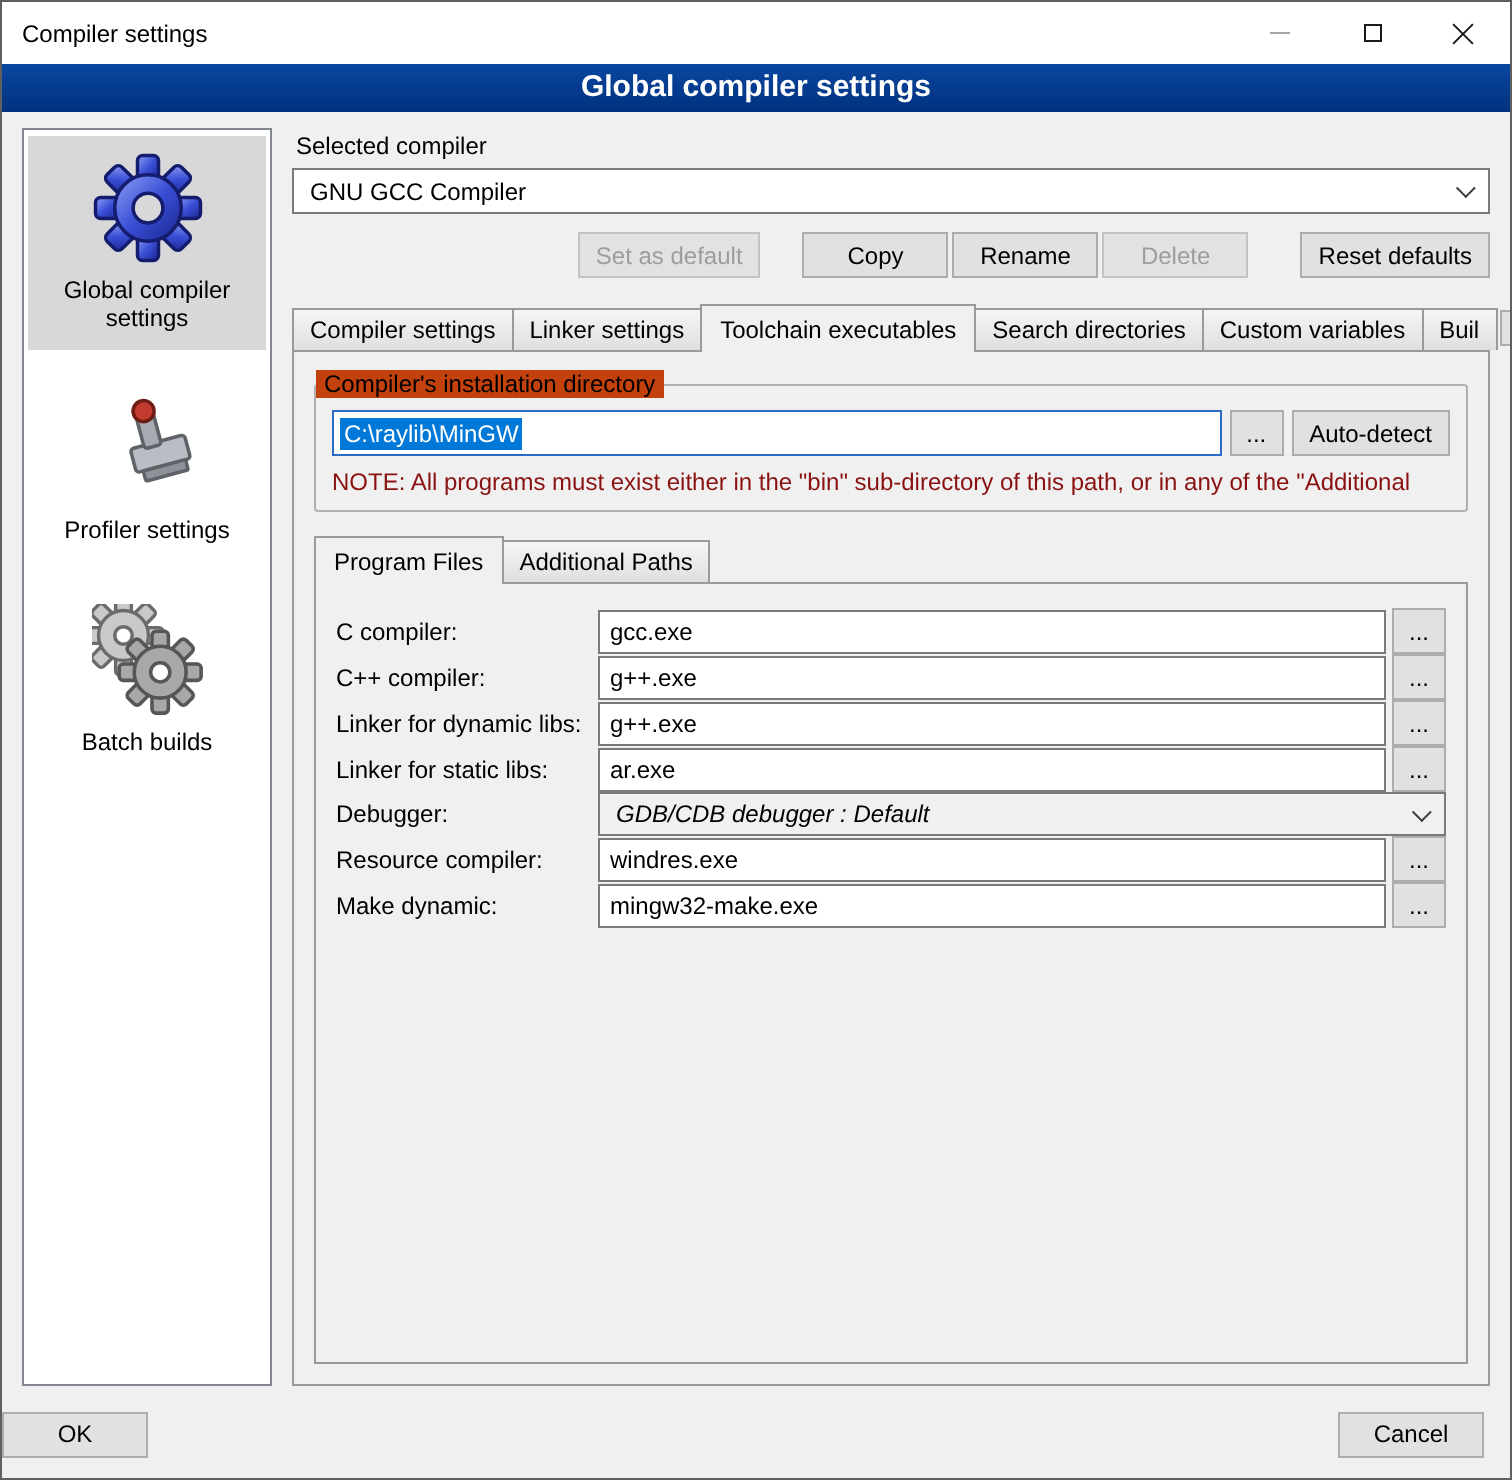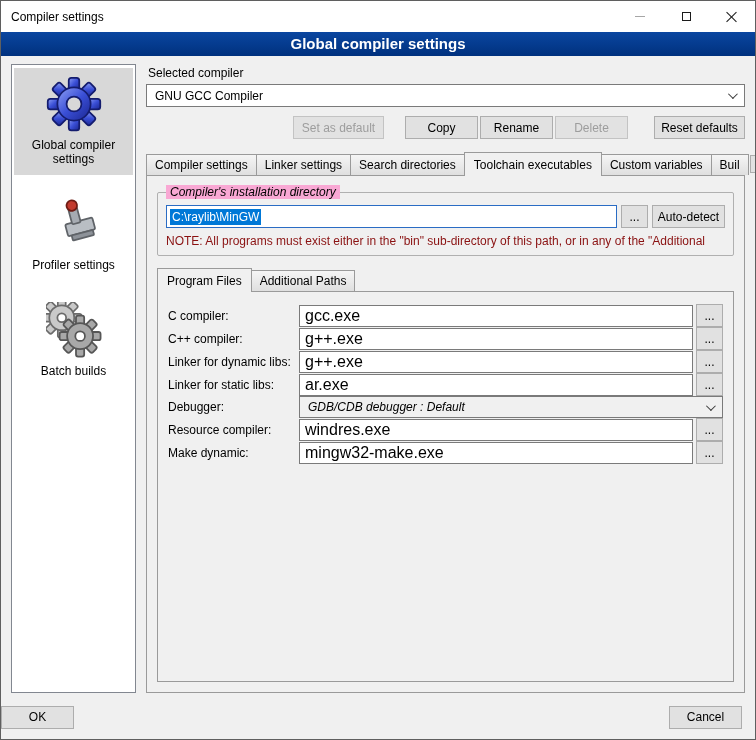--- a/index.html
+++ b/index.html
@@ -42,55 +42,55 @@
   
   .combo { height:23px; border:1px solid #7a7a7a; background:#fff; display:flex; align-items:center;
            padding:0 9px 0 8px; cursor:default; min-width:0; }
   .combo.gray { background:#f0f0f0;font-style:italic; }
   .combo .ctext { flex:1; white-space:nowrap; overflow:hidden; }
   .chev { width:7px; height:7px; border-right:1px solid #3b3b3b; border-bottom:1px solid #3b3b3b;
           transform:rotate(45deg) translateY(-2px); flex:0 0 auto; }
 
   
   .btn { height:23px; background:#e1e1e1; border:1px solid #adadad; font-family:inherit; font-size:12px;
-         padding:0 2px; min-width:73px; cursor:default; color:#000; }
+         padding:0 8px; min-width:73px; cursor:default; color:#000; }
   .btn.dis { color:#9d9d9d; background:#e2e2e2; border-color:#c3c3c3; }
   .btn.wide { min-width:91px; }
   .btn.browse { min-width:27px; width:27px; flex:0 0 27px; padding:0; }
   .btn-row { display:flex; justify-content:flex-end; margin-top:9px; }
   .ml2 { margin-left:2px; } .ml21 { margin-left:21px; } .ml26 { margin-left:26px; }
 
   
   .tabstrip { display:flex; align-items:flex-end; margin-top:13px; position:relative; z-index:2; }
   .tab { border:1px solid #9a9a9a; border-bottom:0; background:linear-gradient(180deg,#f5f5f5,#dfdfdf);
          padding:3px 8px; margin-right:-1px; white-space:nowrap; cursor:default; }
   .tab.active { background:#f0f0f0; padding:5px 9px 4px; margin-bottom:-1px; z-index:3; }
   .tab-arrows { margin-left:auto; display:flex; padding-bottom:2px; }
   .tsbtn { width:18px; height:18px; border:1px solid #adadad; background:#e1e1e1; display:flex;
            align-items:center; justify-content:center; margin-left:2px; cursor:default; }
 
   .tabpanel { flex:1 1 auto; border:1px solid #9a9a9a; background:#f0f0f0; padding:10px; display:flex; flex-direction:column; min-height:0; }
 
   
   .groupbox { border:1px solid #b0b0b0; border-radius:2px; position:relative; margin-top:6px; padding:12px 8px 7px; }
-  .groupbox-label { position:absolute; top:-8px; left:8px; background:#f9a8d4; padding:0 4px;font-style:italic; }
+  .groupbox-label { position:absolute; top:-8px; left:0; background:#c2410c; padding:0 4px; }
   .dir-row { display:flex; align-items:center; gap:4px; }
   .dirbox { flex:1; height:23px; border:1px solid #2a6cc4; background:#fff; display:flex; align-items:center;
             padding:4px 3px; overflow:hidden; cursor:text; }
   .seltext { background:#0078d7; color:#fff; padding:1px 2px; white-space:nowrap; }
   .note { color:#8a1111; margin-top:6px; white-space:nowrap; overflow:hidden; }
 
   .subtabstrip { margin-top:12px; }
   .subpanel { flex:1 1 auto; border:1px solid #9a9a9a; background:#f0f0f0; padding:12px 10px; display:flex;
               flex-direction:column; min-height:0; }
 
   
   .frow { display:flex; align-items:center; }
   .flabel { width:131px; flex:0 0 131px; }
-  .tinput { flex:1; height:22px; border:1px solid #7a7a7a; background:#fff; font-family:inherit; font-size:16px;
+  .tinput { flex:1; height:22px; border:1px solid #7a7a7a; background:#fff; font-family:inherit; font-size:12px;
             padding:0 5px; min-width:0; }
   .frow .btn.browse { margin-left:3px; }
   .frow .combo { flex:1; height:22px; }
 
   
   .footer { flex:0 0 38px; display:flex; align-items:center; justify-content:space-between; gap:15px; padding:0 13px 6px 0; }
 </style>
 </head>
 <body>
 
@@ -182,22 +182,22 @@
         <button class="btn wide dis">Set as default</button>
         <button class="btn ml21">Copy</button>
         <button class="btn ml2">Rename</button>
         <button class="btn ml2 dis">Delete</button>
         <button class="btn wide ml26">Reset defaults</button>
       </div>
 
       <div class="tabstrip">
         <div class="tab">Compiler settings</div>
         <div class="tab">Linker settings</div>
+        <div class="tab active">Toolchain executables</div>
         <div class="tab">Search directories</div>
-        <div class="tab active">Toolchain executables</div>
         <div class="tab">Custom variables</div>
         <div class="tab">Buil</div>
         <div class="tab-arrows">
           <div class="tsbtn">
             
           </div>
 
         </div>
       </div>
 

